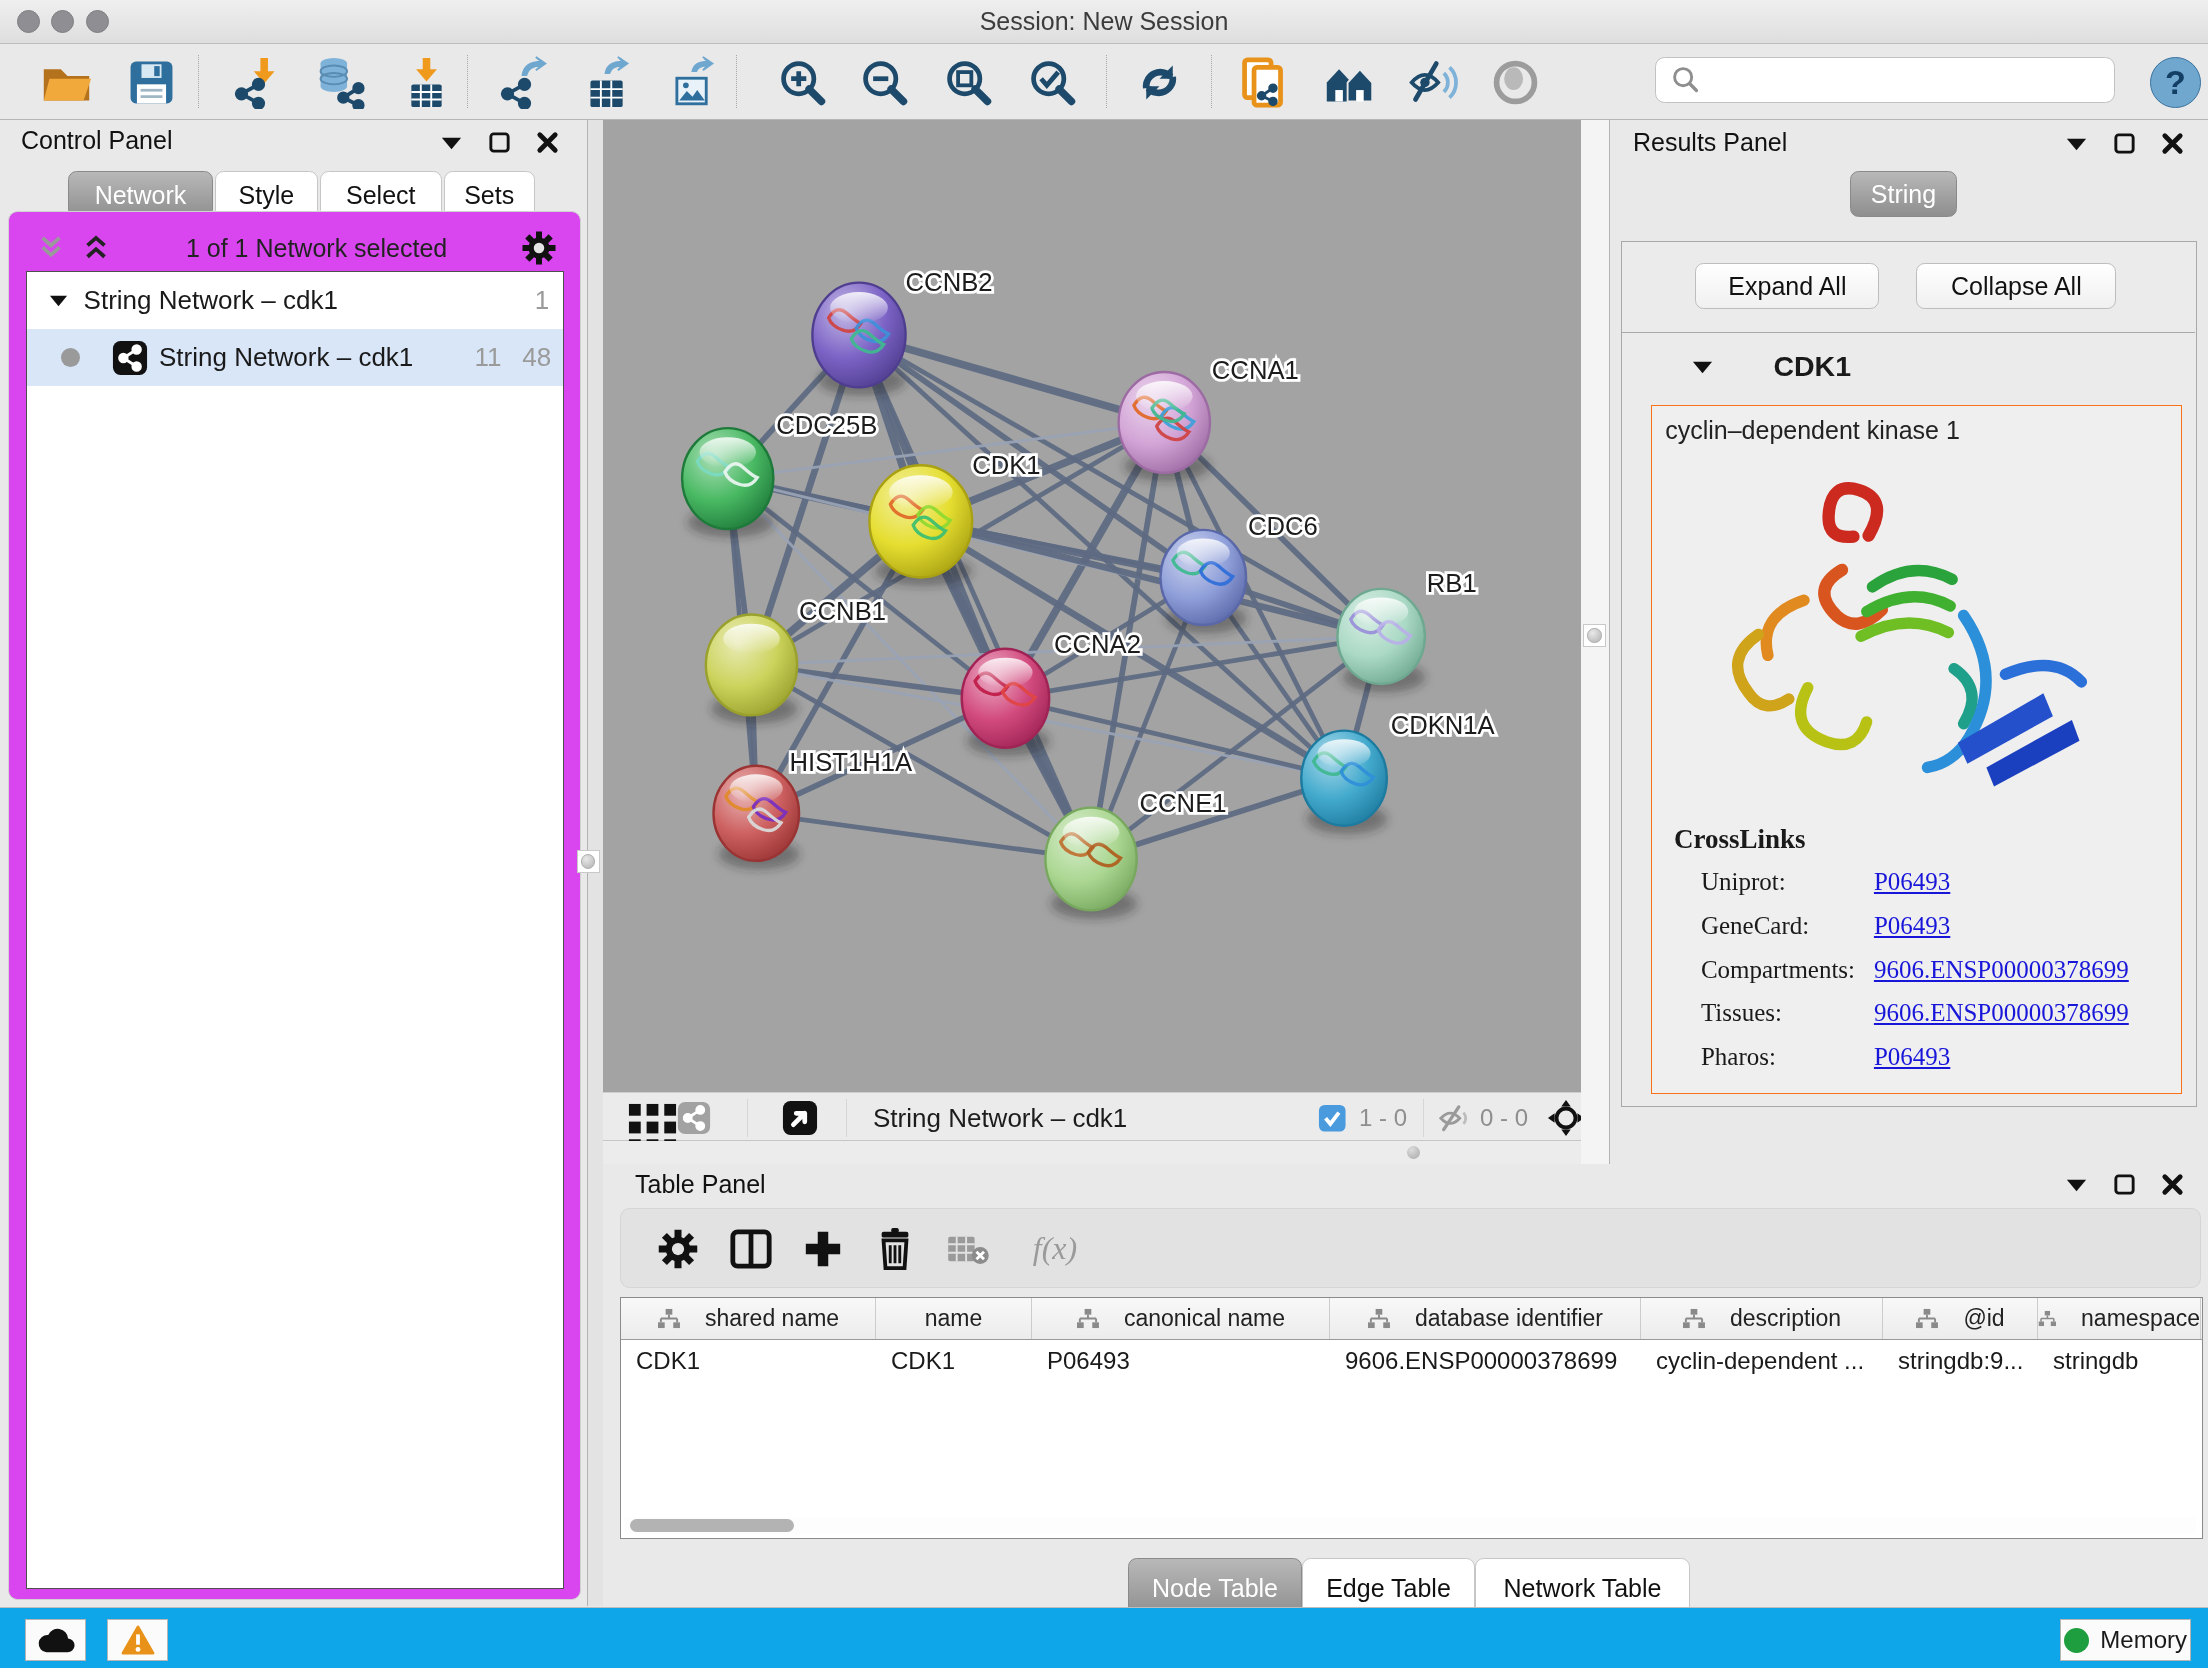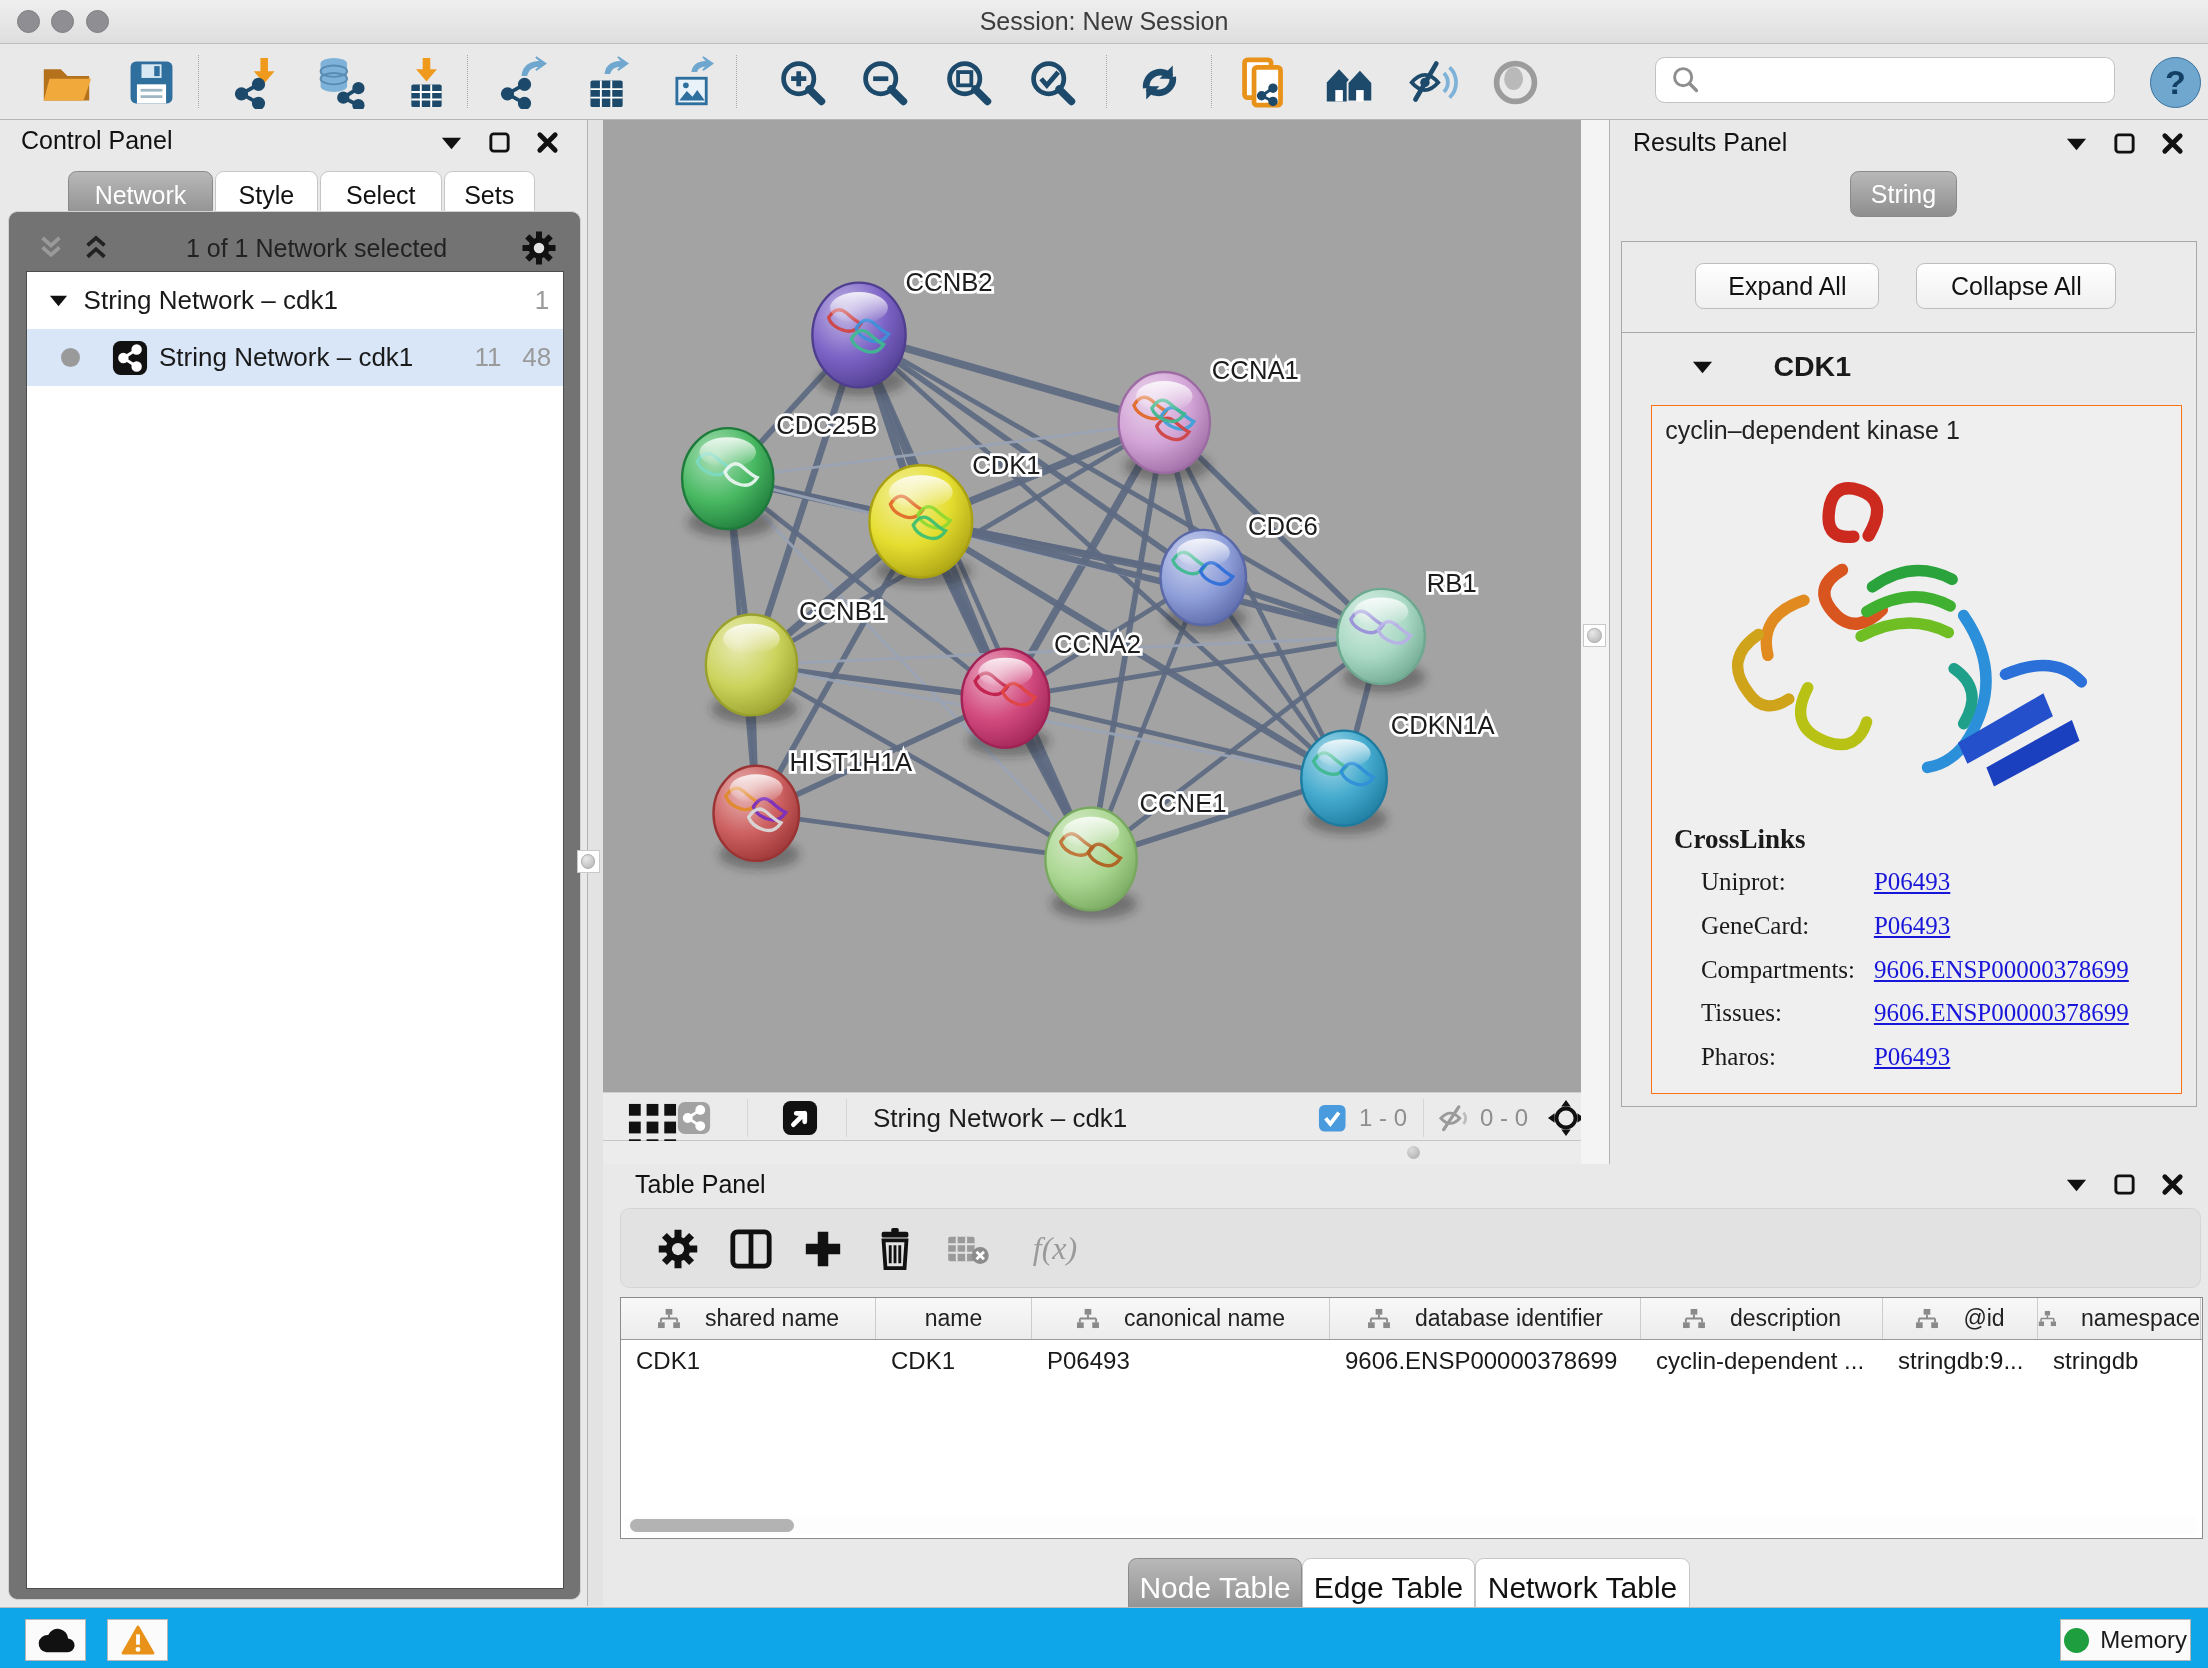--- a/index.html
+++ b/index.html
@@ -32,21 +32,21 @@
   .panel-title { font-size:25px; color:#111; }
   .tabbtn { border:1.9px solid #c6c6c6; background:#fff; border-radius:8.6px; font-size:25px;
     display:flex; align-items:center; justify-content:center; color:#111; }
   .tabbtn.sel { background:linear-gradient(#b8b8b8,#8e8e8e); color:#fff; border-color:#8a8a8a; }
 
   
   #control-panel { position:absolute; left:0; top:120px; width:588px; height:1486px;
     background:#e9e9e9; border-right:1px solid #b3b3b3; }
   #cp-tabs { position:absolute; left:68px; top:51px; height:48px; display:flex; }
   #cp-inner { position:absolute; left:7.6px; top:91px; width:573px; height:1389px;
-    background:#737373; border:1px solid #d2d2d2; border-radius:9.5px;padding-left:8px; }
+    background:#d946ef; border:1px solid #d2d2d2; border-radius:9.5px;padding-left:8px; }
   #cp-bar { position:absolute; left:9.5px; top:15px; width:552px; height:42px; display:flex; align-items:center; }
   #cp-bar .summary { flex:1; text-align:center; font-size:25px; color:#222; }
   #cp-tree { position:absolute; left:17px; top:59px; width:538px; height:1318px;
     background:#fff; border:1.9px solid #4d4d4d; }
   .tree-row { position:relative; height:57px; display:flex; align-items:center; font-size:26px; }
   .tree-row.child { background:#d9e6f8; }
   .tree-count { color:#9a9a9a; font-size:26px; }
 
   
   #vsplit { position:absolute; left:588px; top:120px; width:15px; height:1486px; background:#e3e3e3; }
@@ -97,21 +97,21 @@
     border:1.9px solid #8b8b8b; }
   #tbl-head { display:flex; height:42px; background:linear-gradient(#f8f8f8,#ececec); border-bottom:1.9px solid #9a9a9a; }
   .th { display:flex; align-items:center; justify-content:center; gap:25px; font-size:23px;
     color:#222; border-right:1px solid #cccccc; overflow:hidden; white-space:nowrap; }
   #tbl-body .tr { display:flex; height:42px; }
   .td { font-size:24px; padding-left:15px; display:flex; align-items:center; overflow:hidden; white-space:nowrap; }
   #tbl-scroll { position:absolute; left:3.8px; bottom:3.8px; width:1571px; height:17px; background:#fdfdfd; }
   #tbl-scroll .thumb { position:absolute; left:5.7px; top:1.9px; width:164px; height:13.3px;
     border-radius:6.7px; background:#b3b3b3; }
   #tbl-tabs { position:absolute; left:525px; top:394px; display:flex; }
-  #tbl-tabs .tabbtn { height:60px; font-size:30px; }
+  #tbl-tabs .tabbtn { height:60px; font-size:25px; }
 
   
   #status-bar { position:absolute; left:0; top:1607px; width:2208px; height:61px;
     background:#0ea5e9; border-top:1px solid #bdbdbd; }
   .sb-btn { position:absolute; top:11.4px; height:42px; background:#fbfbfb; border:1.9px solid #b5b5b5;
     display:flex; align-items:center; justify-content:center; gap:11.4px; }
   #memory-btn { left:2060px; width:131px; font-size:24px; }
   #memory-btn .mdot { width:25px; height:25px; border-radius:50%; }
 
   svg { display:block; }

